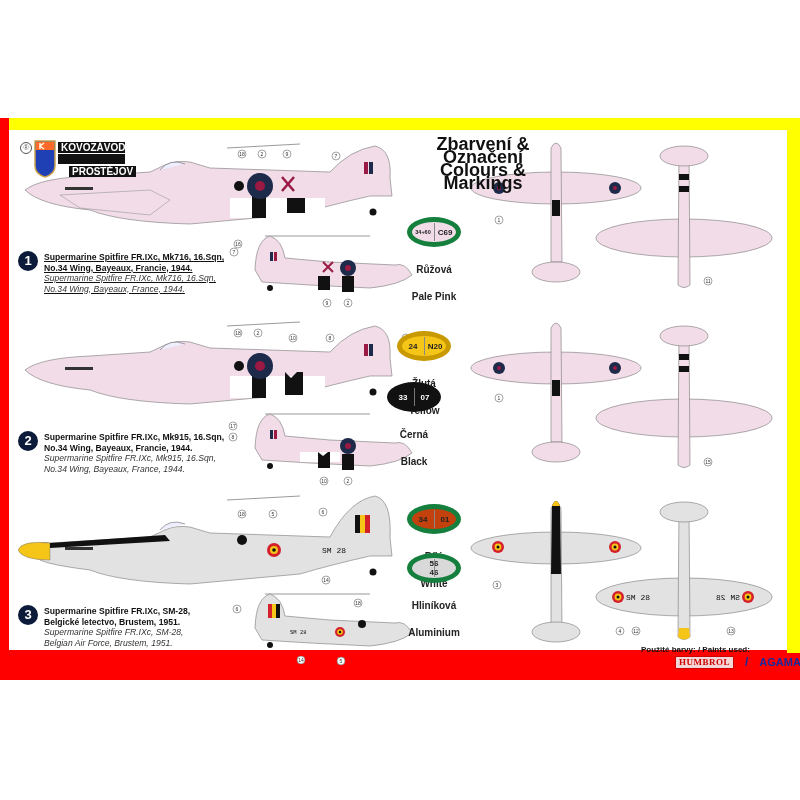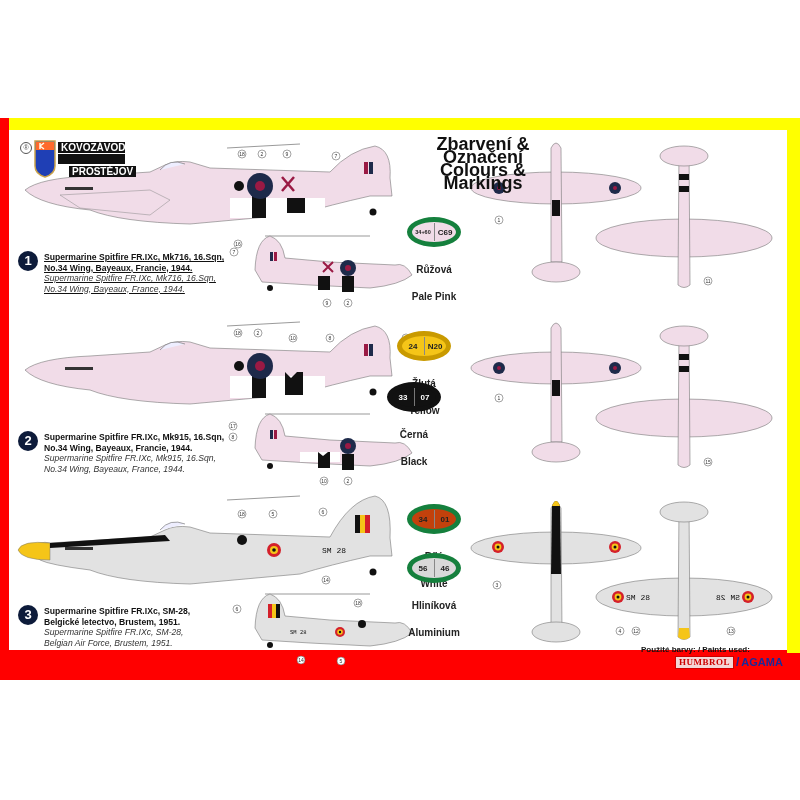--- a/index.html
+++ b/index.html
@@ -17,21 +17,21 @@
   .num-badge{position:absolute;width:20px;height:20px;border-radius:50%;background:#0d1b3a;color:#fff;font-weight:bold;font-size:13px;line-height:20px;text-align:center;}
   .caption{position:absolute;font-size:8.6px;line-height:10.5px;color:#111;}
   .caption .b{font-weight:bold;}
   .caption .i{font-style:italic;color:#333;}
   .paint{position:absolute;width:56px;text-align:center;}
   .paint .oval{width:44px;height:20px;border-radius:50%;margin:0 auto;border:5px solid #15803d;display:flex;align-items:center;justify-content:center;font-size:8px;font-weight:bold;position:relative;}
   .paint .oval .sep{position:absolute;left:50%;top:1px;bottom:1px;width:1px;background:#888;}
   .paint .oval span{width:50%;text-align:center;}
   .paint .name{font-size:10px;line-height:9px;color:#222;margin-top:18px;font-weight:bold;}
   .paints-used{position:absolute;left:641px;top:645px;font-size:8px;font-weight:bold;color:#111;}
-  .brands{position:absolute;left:675px;top:655px;display:flex;align-items:center;gap:2px;}
+  .brands{position:absolute;left:675px;top:655px;display:flex;align-items:center;gap:11px;}
   .humbrol{border:1.5px solid #c00;background:#f4d6d6;color:#c00;font-family:"Liberation Serif",serif;font-weight:bold;font-size:9px;padding:0 3px;line-height:11px;letter-spacing:0.5px;}
   .slash{color:#1a2a9a;font-weight:bold;font-size:12px;}
   .agama{color:#1a2a9a;font-weight:bold;font-size:11px;}
   svg.art{position:absolute;left:0;top:0;}
 </style>
 </head>
 <body>
 
 <div class="frame-yellow-top"></div>
 <div class="frame-red-left"></div>
@@ -369,21 +369,21 @@
   <div class="oval" style="background:#c2410c;color:#222;">
     <span>34</span>
       <div class="sep"></div>
       <span>01</span>
   </div>
   <div class="name">Bílá</div>
   <div class="name">White</div>
 </div>
 
 <div class="paint" style="left:406px;top:553px;">
-  <div class="oval" style="background:#d9d9d9;color:#222;">
+  <div class="oval" style="background:#d9d9d9;color:#222;flex-direction:column;">
     <span>56</span>
       <div class="sep"></div>
       <span>46</span>
   </div>
   <div class="name">Hliníková</div>
   <div class="name">Aluminium</div>
 </div>
 
 <div class="paints-used">Použité barvy: / Paints used:</div>
 <div class="brands">

